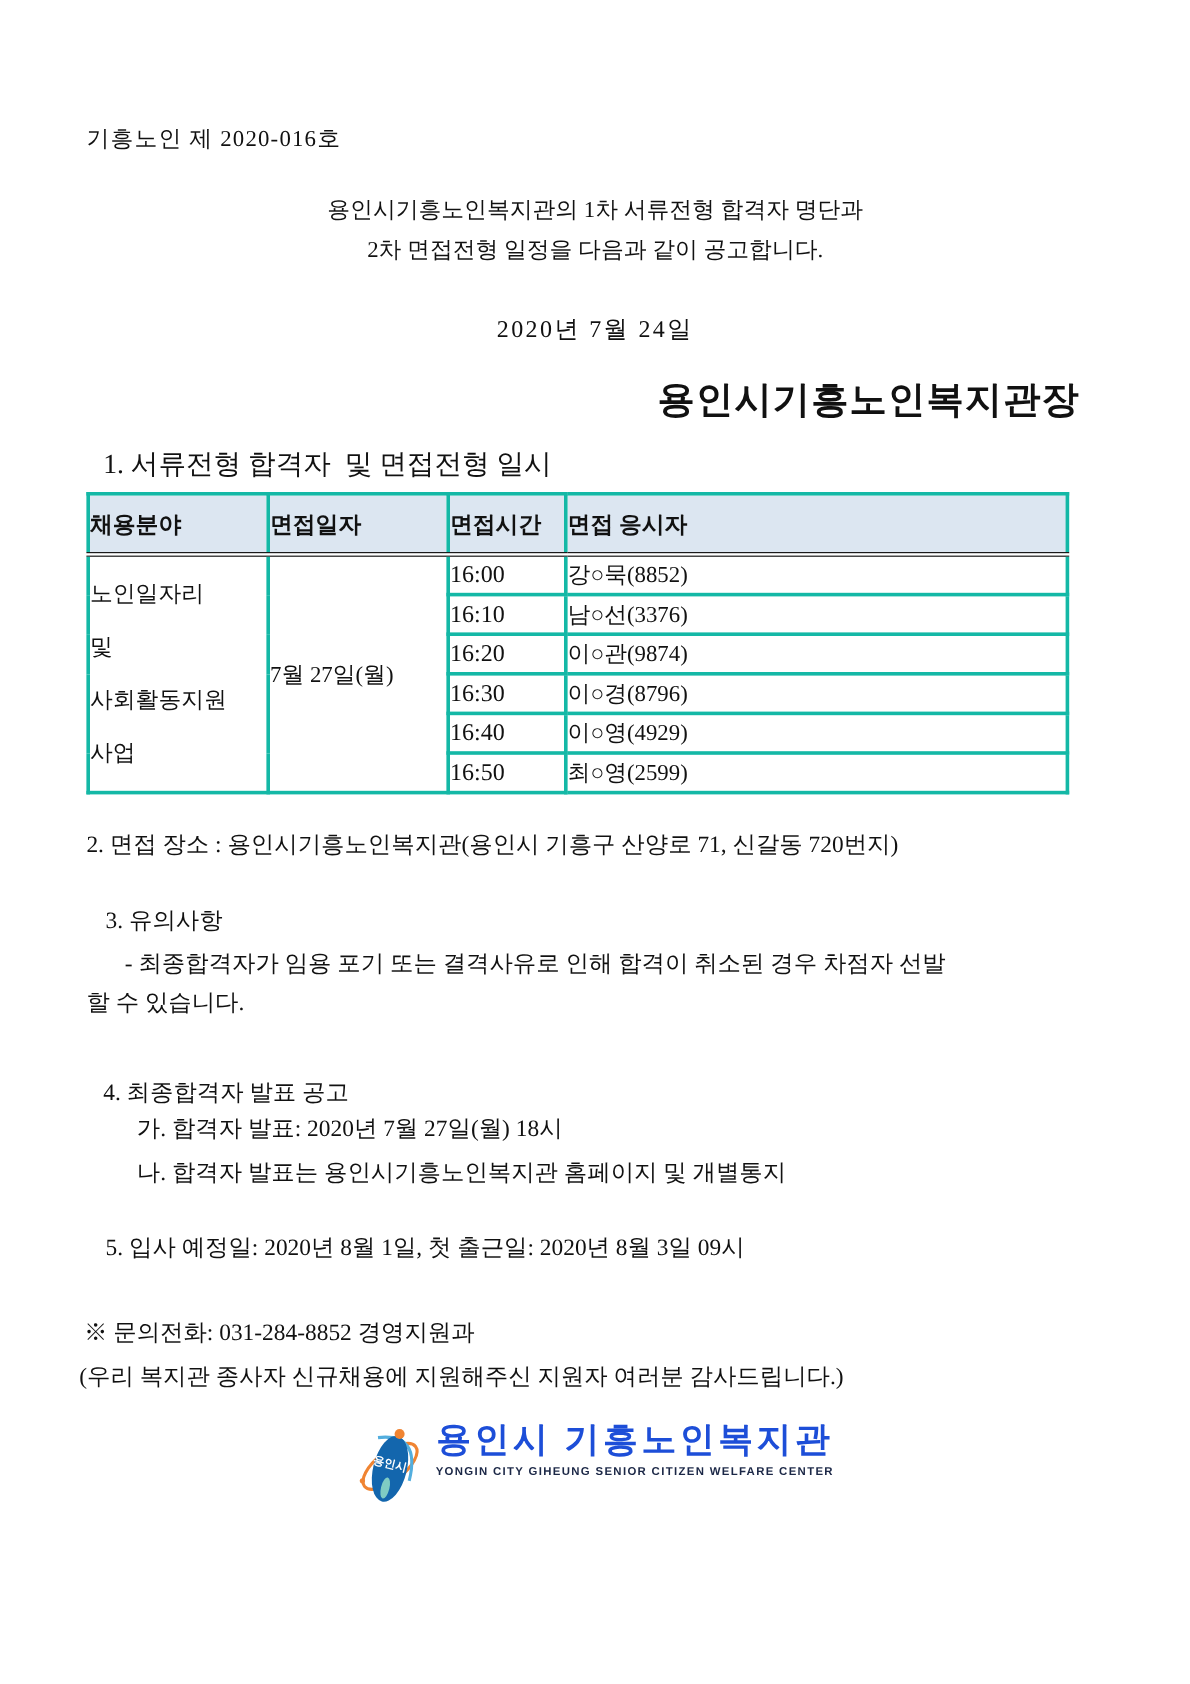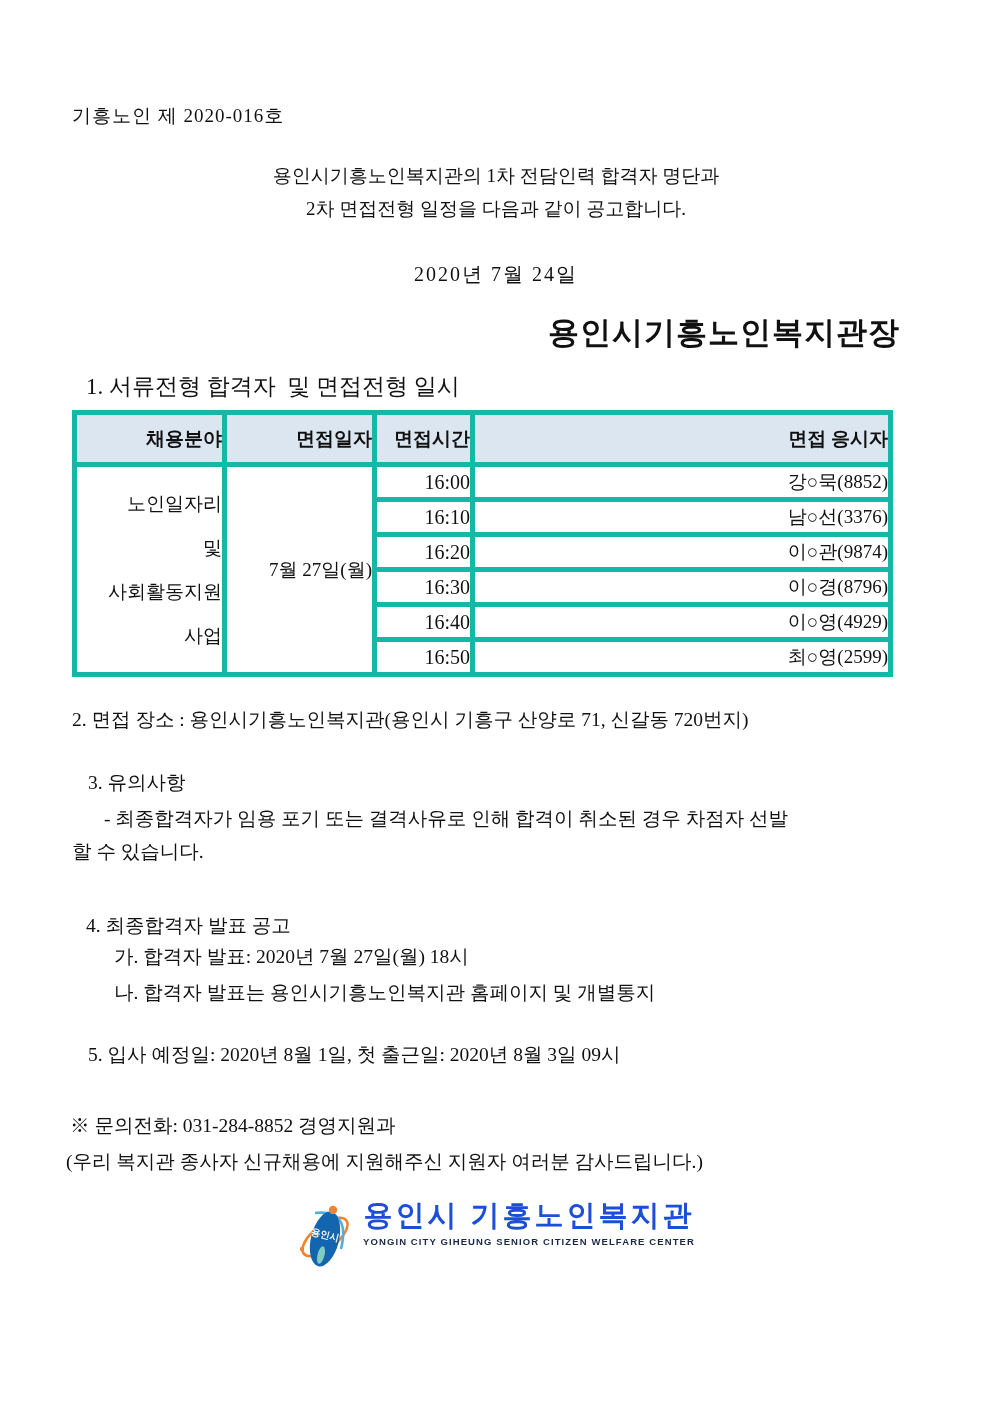--- a/index.html
+++ b/index.html
@@ -54,22 +54,22 @@
     font-size: 23px;
   }
   table.interview {
     margin: 8px 0 0 72px;
     width: 816px;
     border-collapse: collapse;
     table-layout: fixed;
     font-size: 19px;
   }
   table.interview th, table.interview td {
-    border: 5px solid #14b8a6;
-    text-align: right;
+    border: 3px solid #14b8a6;
+    text-align: left;
     vertical-align: middle;
     padding: 0;
     overflow: hidden;
   }
   table.interview { border: 2px solid #1a1a1a; }
   table.interview th {
     background: #dce6f1;
     height: 47px;
     font-weight: 600;
     border-bottom: 4px double #1a1a1a;
@@ -126,21 +126,21 @@
 </style>
 </head>
 <body>
 
 <div class="page">
 
   <div class="doc-number ws">기흥노인 제 2020-016호</div>
 
 
   <div class="subtitle">
-    <div>용인시기흥노인복지관의 1차 전담인력 합격자 명단과</div>
+    <div>용인시기흥노인복지관의 1차 서류전형 합격자 명단과</div>
     <div>2차 면접전형 일정을 다음과 같이 공고합니다.</div>
   </div>
 
   <div class="date ws">2020년 7월 24일</div>
 
   <div class="signatory">용인시기흥노인복지관장</div>
 
   <div class="s1-heading ws">1. 서류전형 합격자  및 면접전형 일시</div>
 
   <table class="interview">

